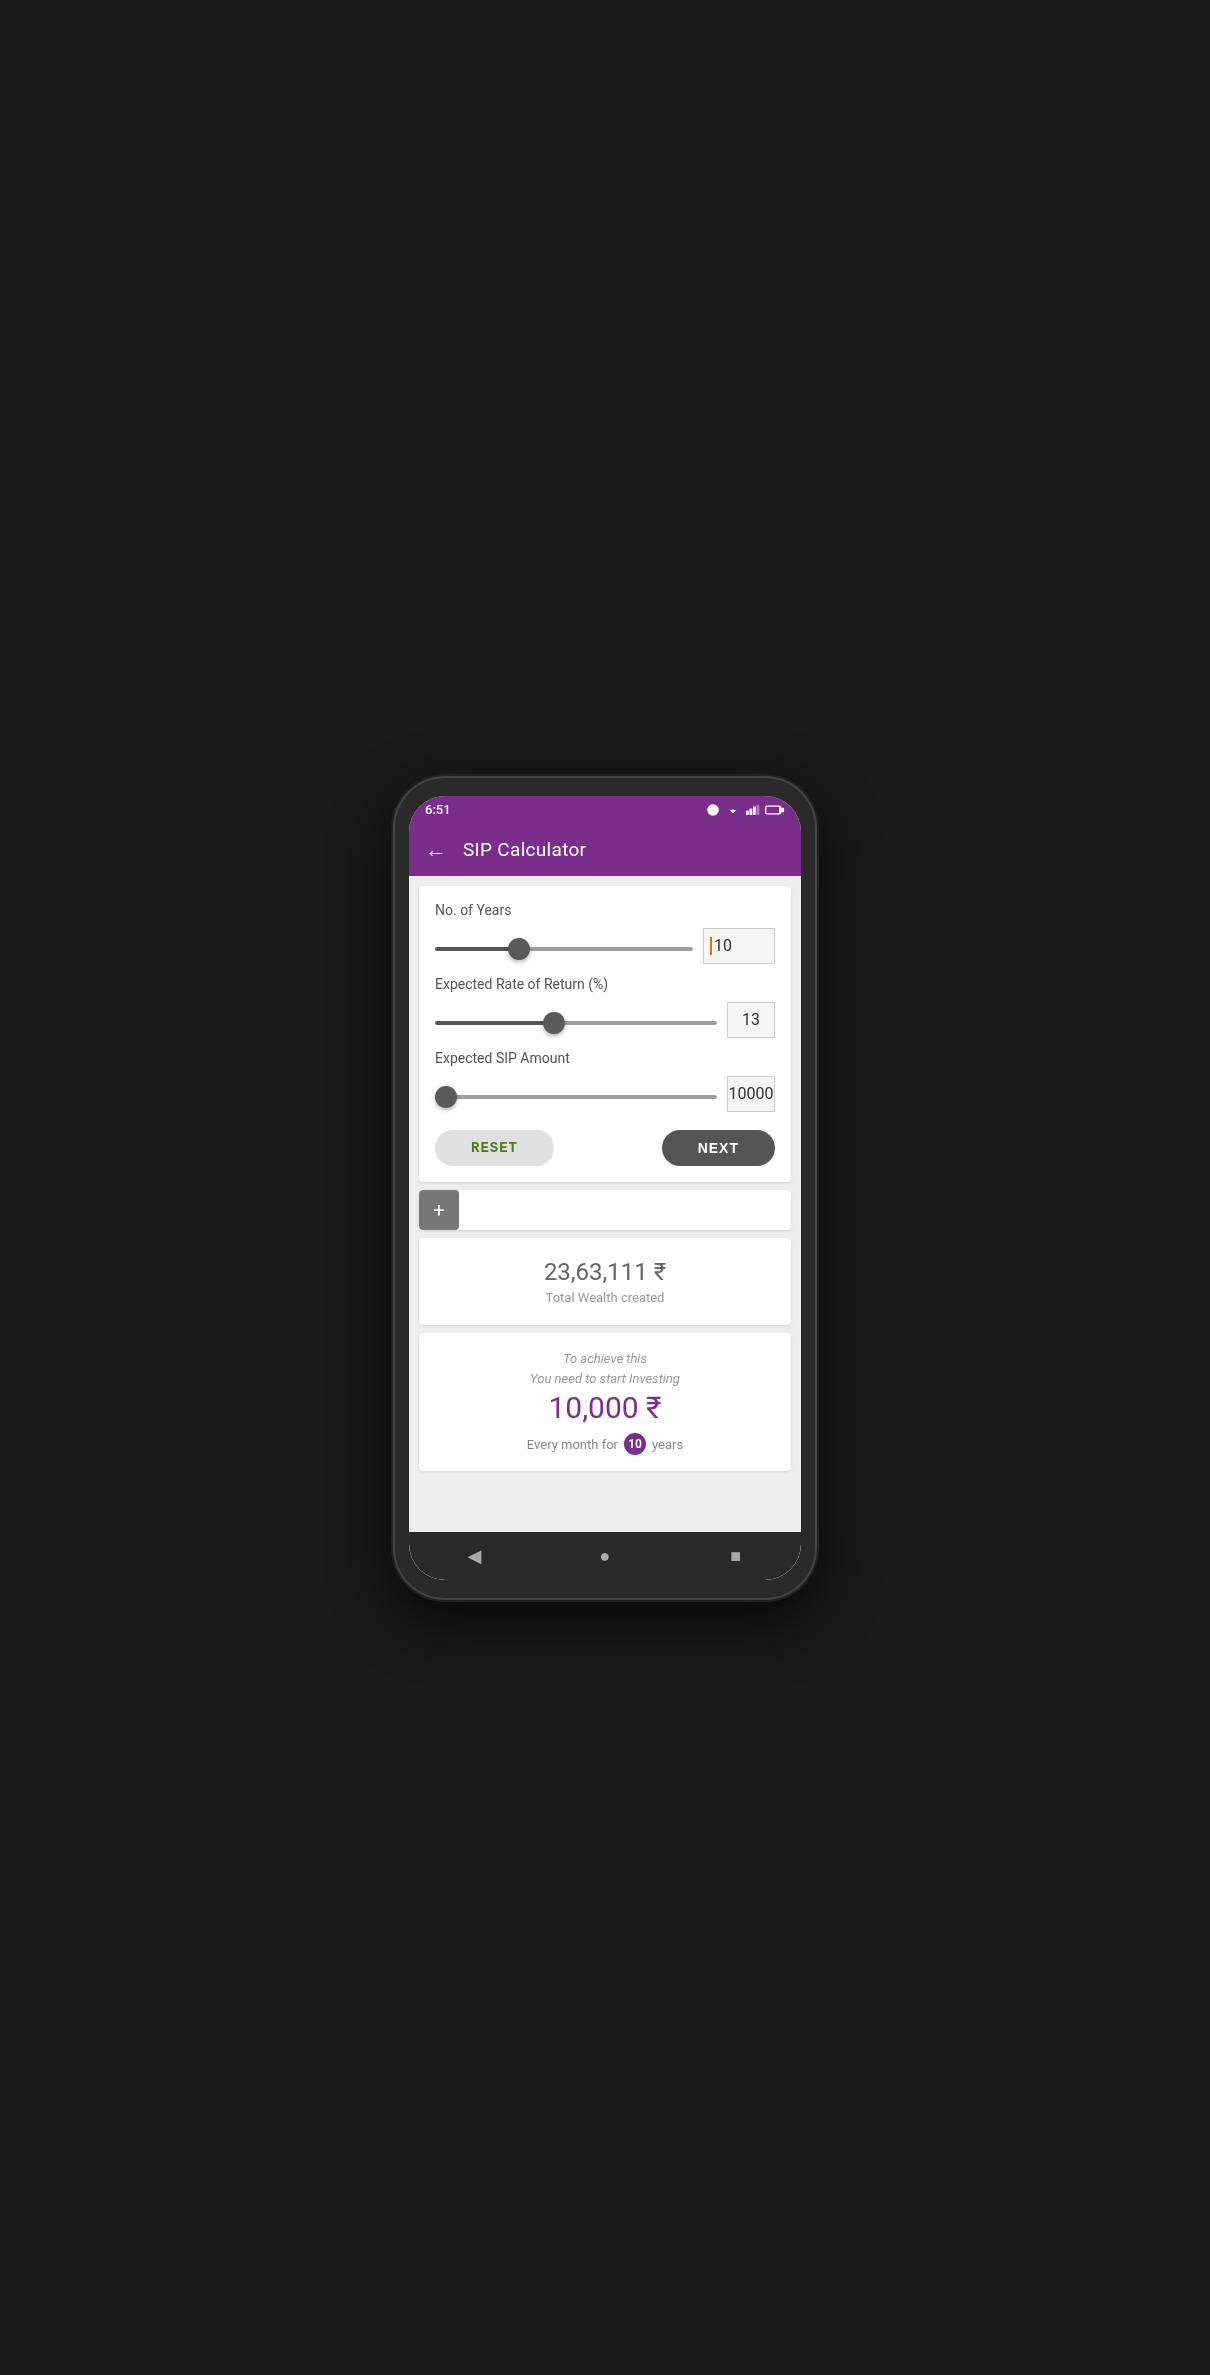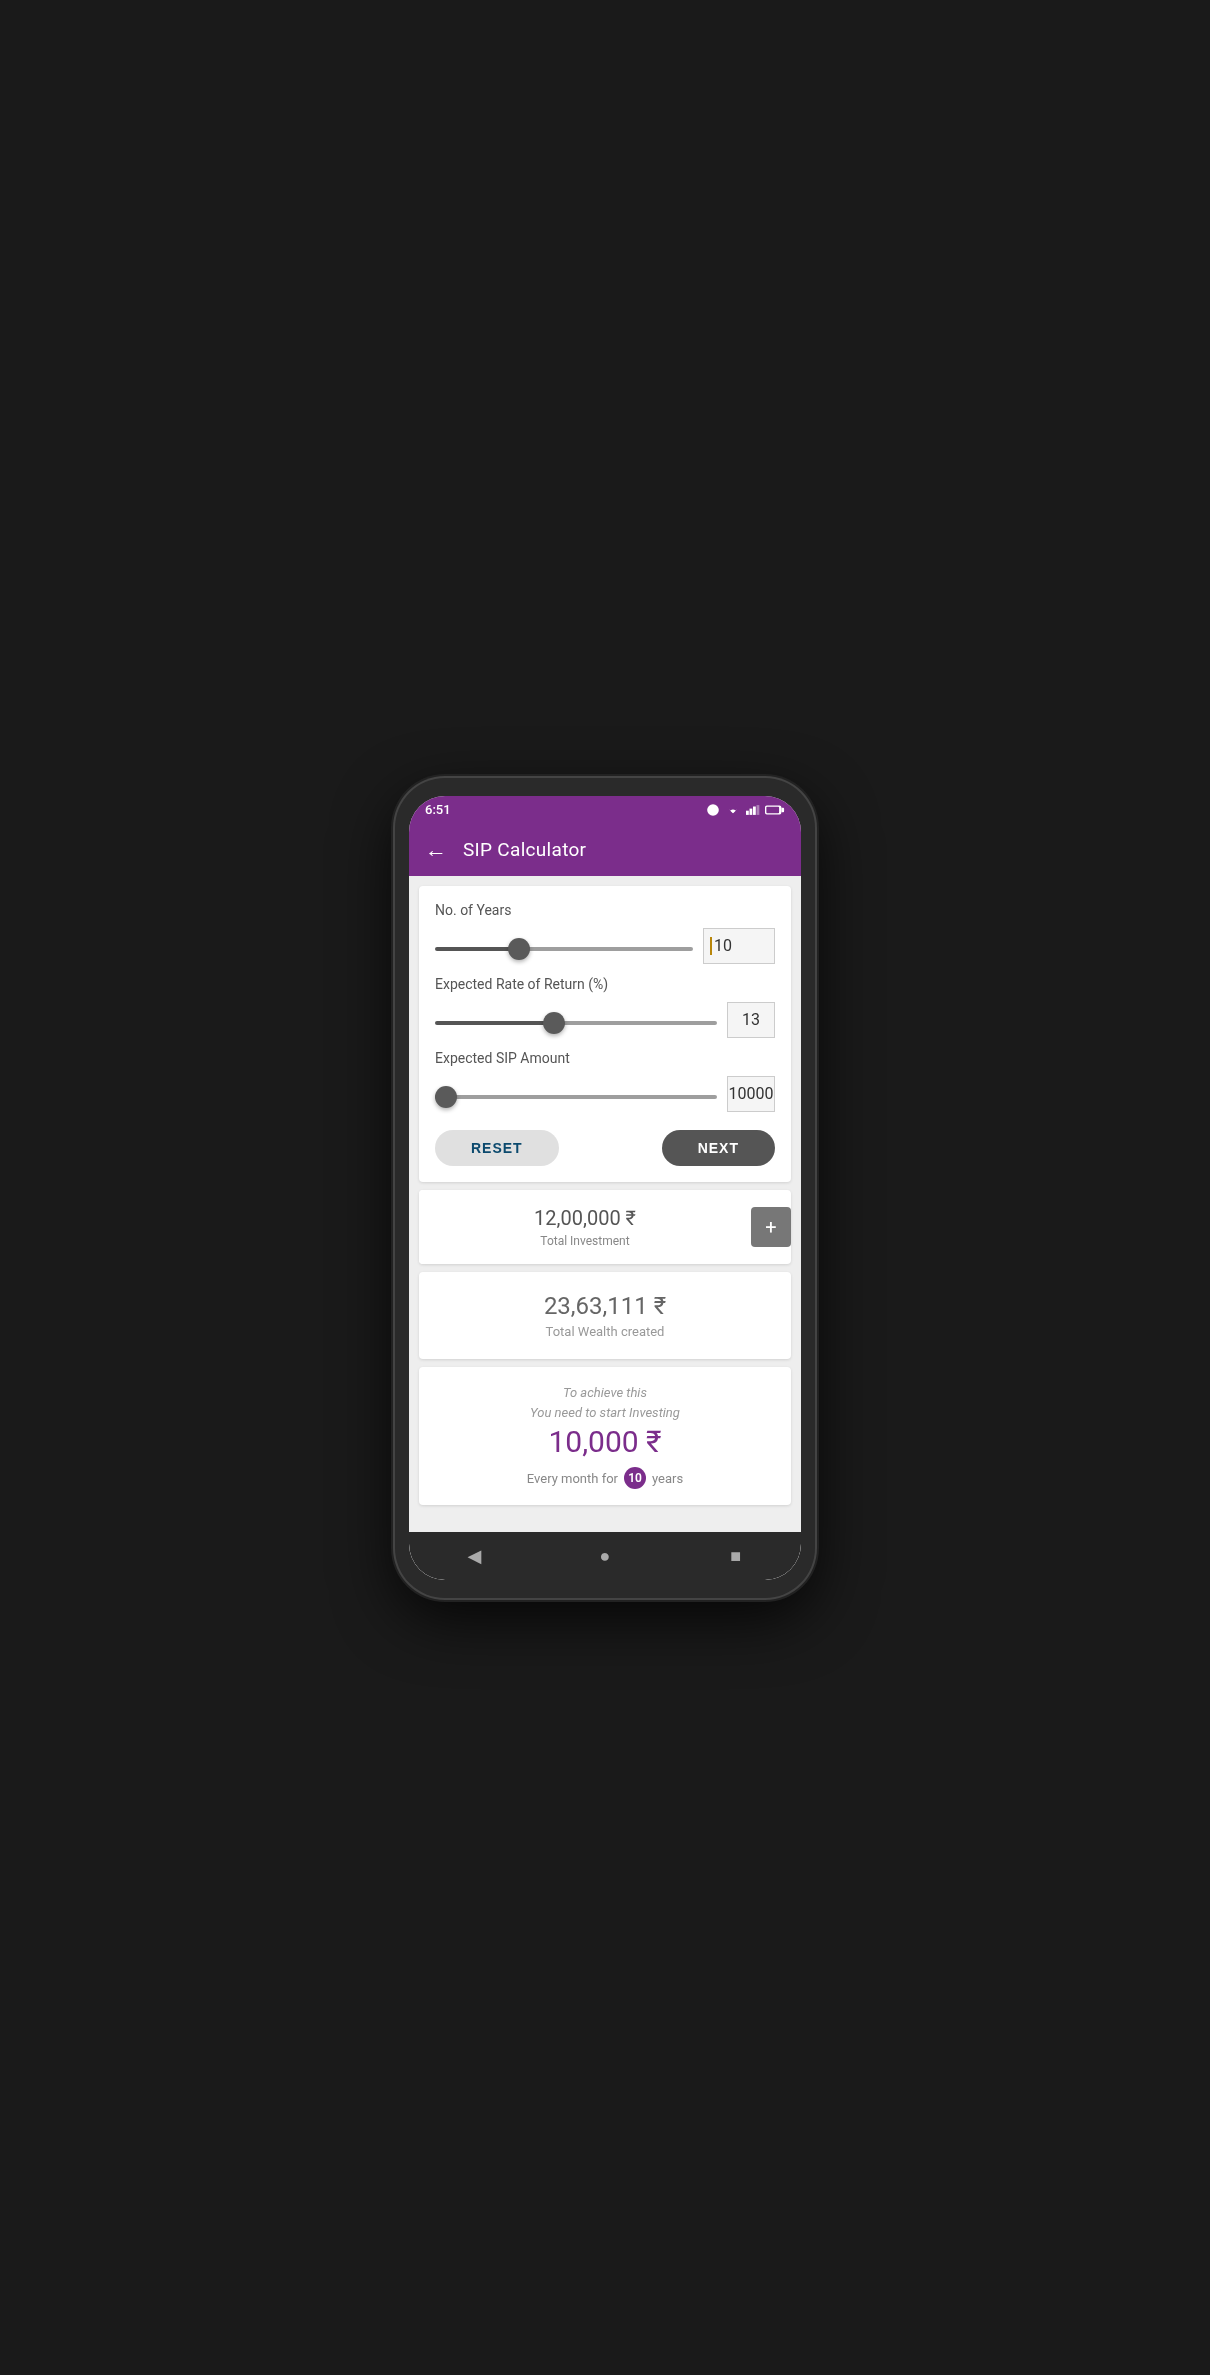--- a/index.html
+++ b/index.html
@@ -185,23 +185,24 @@
       margin-top: 18px;
     }
 
     .btn-reset {
       background: #e0e0e0;
       border: none;
       border-radius: 24px;
       padding: 10px 36px;
       font-size: 14px;
       font-weight: 600;
-      color: #0c4a6e;
+      color: #4d7c0f;
       letter-spacing: 1px;
       cursor: pointer;
+      font-family: Liberation Mono, monospace;
     }
 
     .btn-next {
       background: #555555;
       border: none;
       border-radius: 24px;
       padding: 10px 36px;
       font-size: 14px;
       font-weight: 600;
       color: white;
@@ -411,24 +412,20 @@
         </div>
 
         <div class="buttons-row">
           <button class="btn-reset">RESET</button>
           <button class="btn-next">NEXT</button>
         </div>
 
       </div>
 
       <div class="results-row">
-        <div class="result-box">
-          <div class="result-amount">12,00,000 ₹</div>
-          <div class="result-label">Total Investment</div>
-        </div>
         <div class="plus-divider">+</div>
       </div>
 
       <div class="total-wealth-card">
         <div class="total-wealth-amount">23,63,111 ₹</div>
         <div class="total-wealth-label">Total Wealth created</div>
       </div>
 
       <div class="invest-card">
         <div class="invest-intro">

